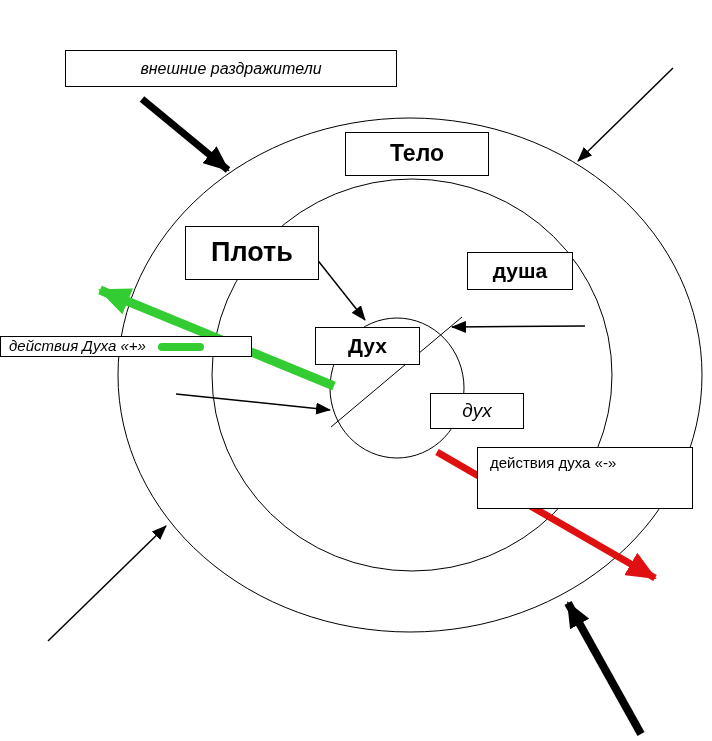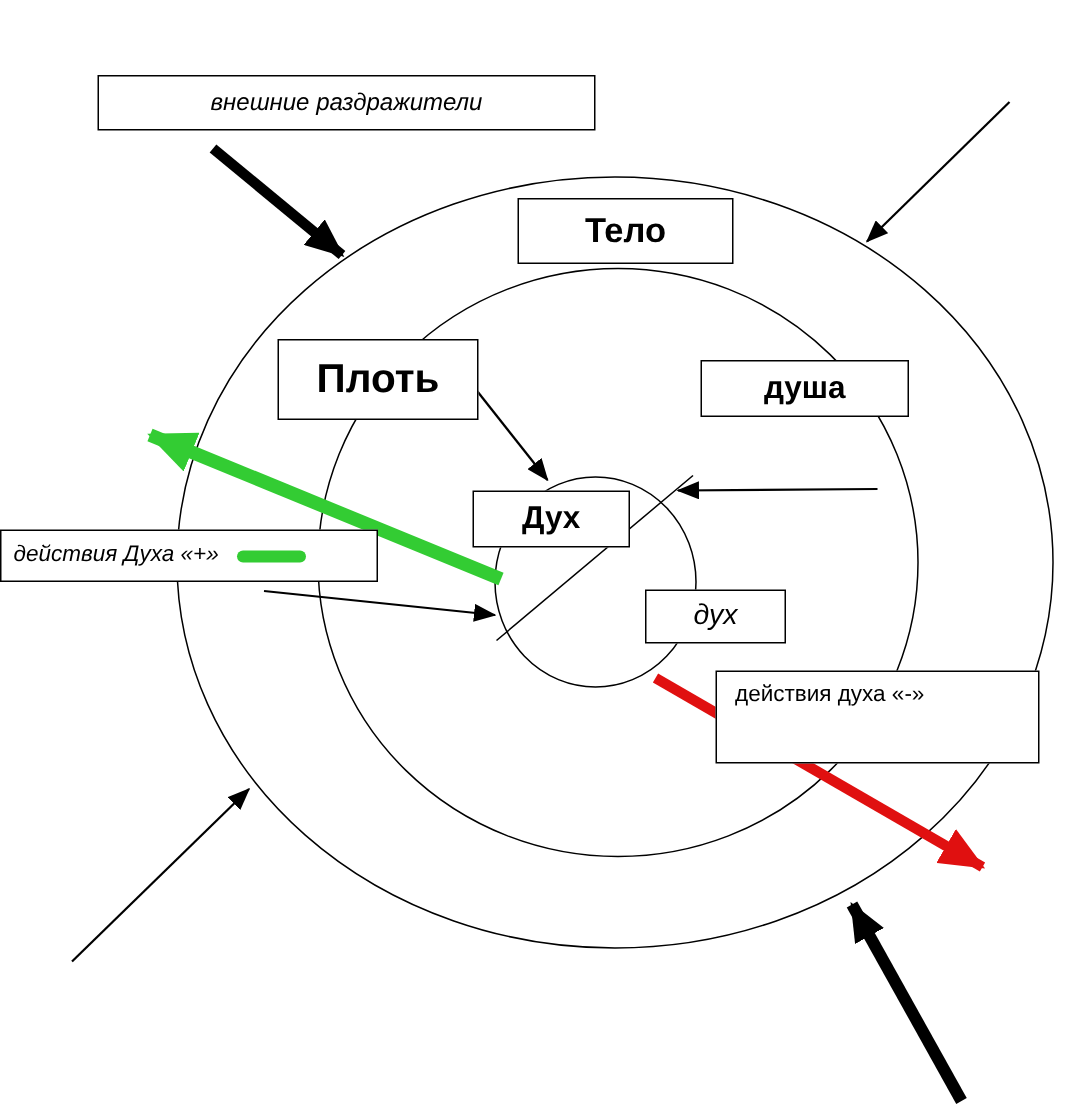--- a/index.html
+++ b/index.html
@@ -95,27 +95,27 @@
     <line x1="334" y1="386" x2="100" y2="290" stroke="#33cc33" stroke-width="9" marker-end="url(#head-green)"></line>
     <line x1="437" y1="452" x2="655" y2="578" stroke="#e01010" stroke-width="7" marker-end="url(#head-red)"></line>
   </svg>
 
   <div class="label-box italic" style="left:65px; top:50px; width:332px; height:37px; font-size:16px;">внешние раздражители</div>
 
   <div class="label-box bold" style="left:345px; top:132px; width:144px; height:44px; font-size:23px;">Тело</div>
 
   <div class="label-box bold" style="left:185px; top:226px; width:134px; height:54px; font-size:27px;">Плоть</div>
 
-  <div class="label-box bold" style="left:467px; top:240px; width:139px; height:38px; font-size:21px;">душа</div>
+  <div class="label-box bold" style="left:467px; top:252px; width:106px; height:38px; font-size:21px;">душа</div>
 
   <div class="label-box bold" style="left:315px; top:327px; width:105px; height:38px; font-size:21px;">Дух</div>
 
   <div class="label-box italic" style="left:430px; top:393px; width:94px; height:36px; font-size:19px;">дух</div>
 
-  <div class="label-box box-positive" style="left:0px; top:353px; width:252px; height:35px; font-size:15px;">
+  <div class="label-box box-positive" style="left:0px; top:336px; width:252px; height:21px; font-size:15px;">
     <span class="italic">действия Духа «+»</span>
     <span class="dash dash-positive"></span>
   </div>
 
   <div class="label-box box-negative" style="left:477px; top:447px; width:216px; height:62px; font-size:15px;">
     <span>действия духа «-»</span>
     <span class="dash dash-negative"></span>
   </div>
 
 </div>

